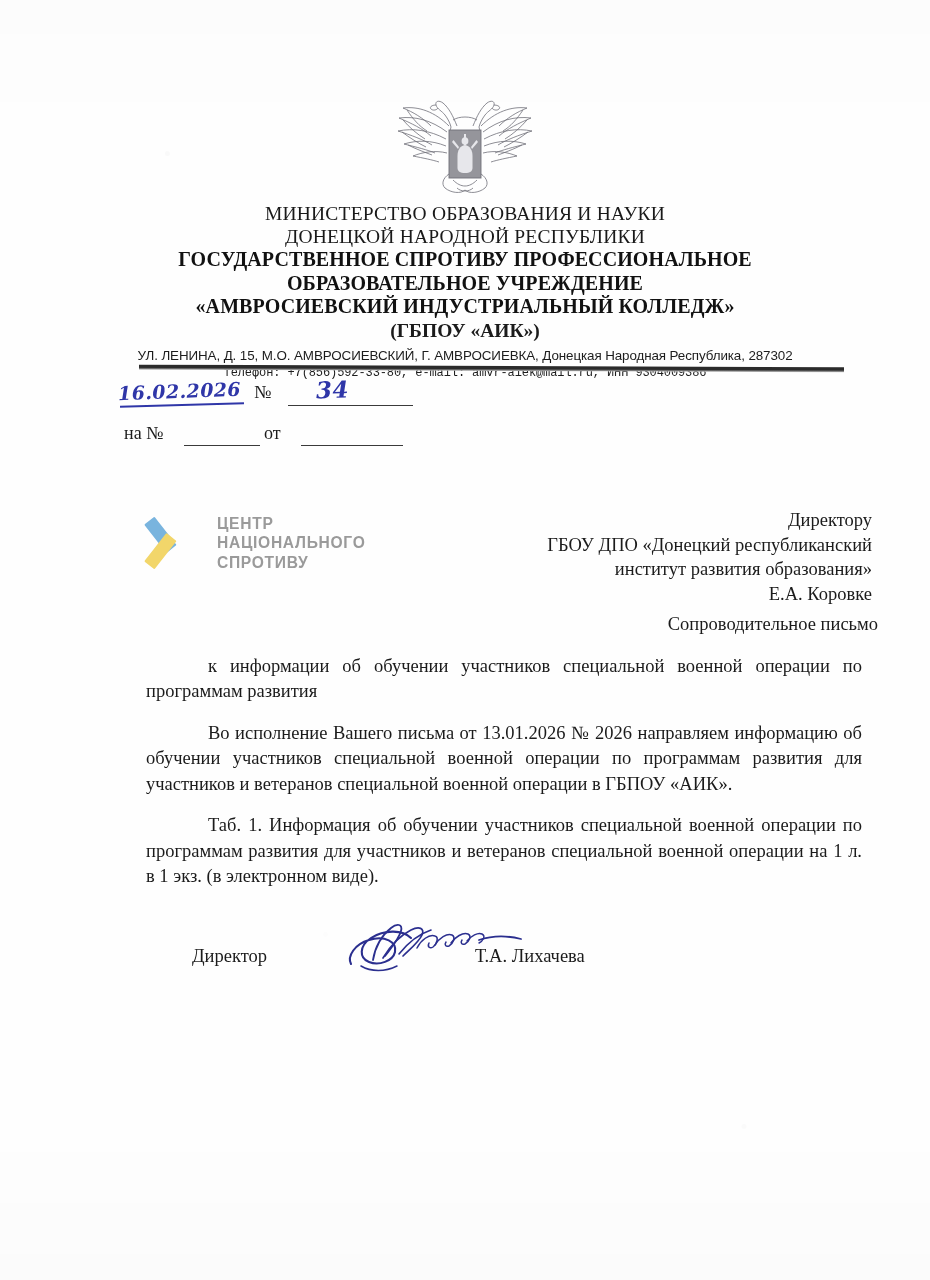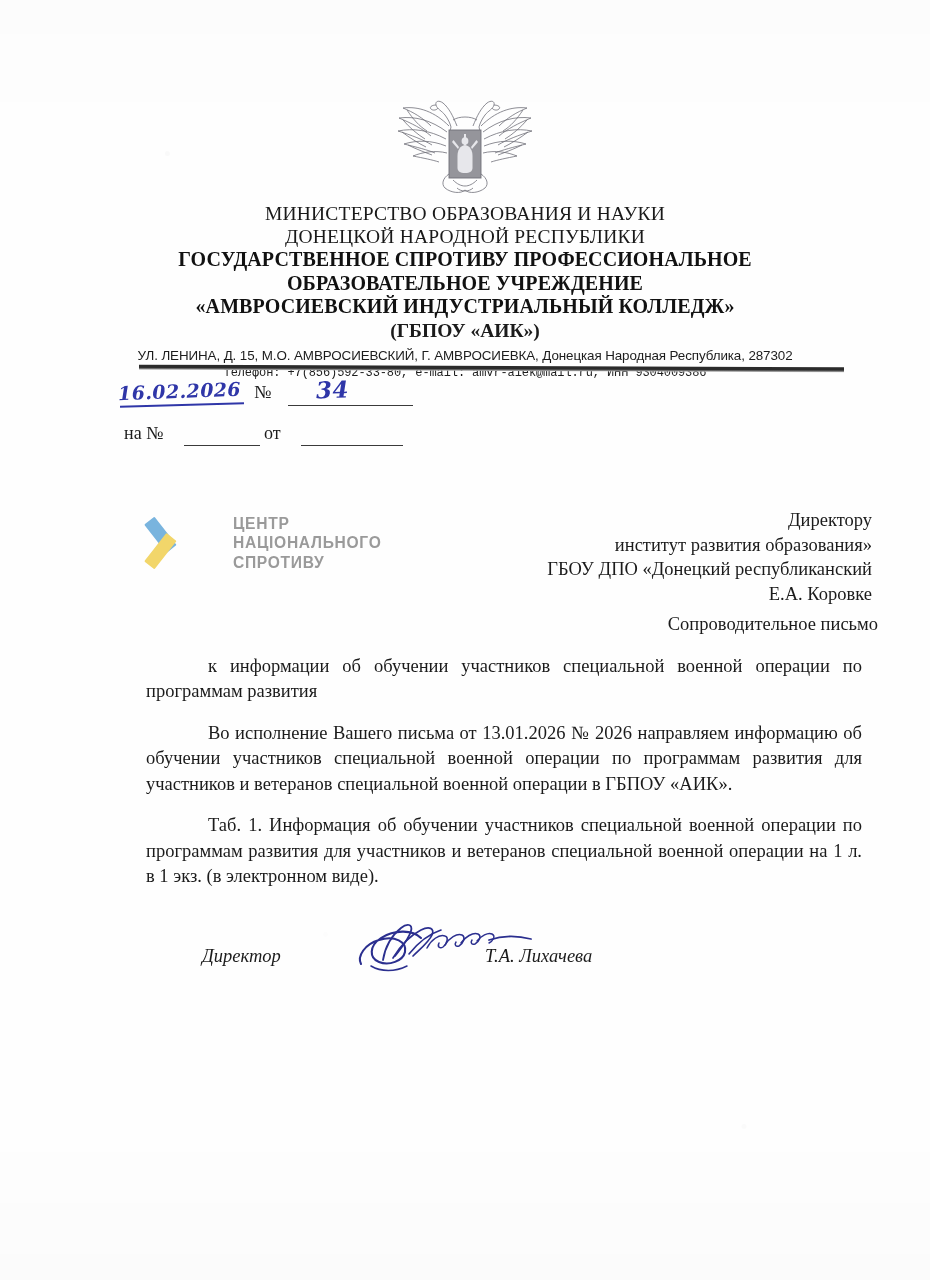--- a/index.html
+++ b/index.html
@@ -178,21 +178,21 @@
     position: absolute; left: 183px; top: 22px; width: 102px; height: 1.4px; background: #3a3a3a;
   }
 
   
   .cnc-logo {
     position: absolute;
     top: 512px;
     left: 160px;
     display: flex;
     align-items: center;
-    gap: 29px;
+    gap: 13px;
   }
   .cnc-mark {
     width: 44px;
     height: 62px;
     position: relative;
     flex: none;
   }
   .cnc-mark span {
     position: absolute;
     display: block;
@@ -254,24 +254,23 @@
     text-indent: 62px;
     text-justify: inter-word;
   }
   .para.spaced { margin-top: 1px; }
   .para.block-gap { margin-top: 25px; }
 
   
   .signature-row {
     position: absolute;
     top: 938px;
-    left: 140px;
+    left: 130px;
     width: 748px;
     height: 70px;
-    font-style: italic;
   }
   .sig-role {
     position: absolute;
     left: 62px;
     top: 8px;
     font-size: 18.5px;
   }
   .sig-name {
     position: absolute;
     left: 345px;
@@ -381,22 +380,22 @@
       <span class="cnc-arm-top"></span>
       <span class="cnc-arm-bot"></span>
     </div>
     <div class="cnc-text">ЦЕНТР
 НАЦІОНАЛЬНОГО
 СПРОТИВУ</div>
   </div>
 
   <div class="addressee">
     <div>Директору</div>
+    <div>ГБОУ ДПО «Донецкий республиканский</div>
     <div>институт развития образования»</div>
-    <div>ГБОУ ДПО «Донецкий республиканский</div>
     <div>Е.А. Коровке</div>
   </div>
 
   <div class="body-area">
     <p class="subject-title">Сопроводительное письмо</p>
     <p class="para">к информации об обучении участников специальной военной операции по программам развития</p>
     <p class="para spaced">Во исполнение Вашего письма от 13.01.2026 № 2026 направляем информацию об обучении участников специальной военной операции по программам развития для участников и ветеранов специальной военной операции в ГБПОУ «АИК».</p>
     <p class="para">Таб. 1. Информация об обучении участников специальной военной операции по программам развития для участников и ветеранов специальной военной операции на 1 л. в 1 экз. (в электронном виде).</p>
   </div>
 

